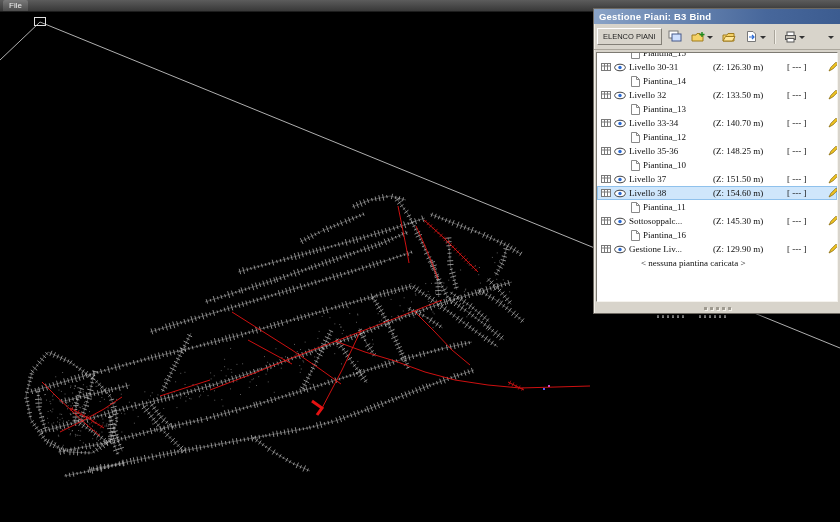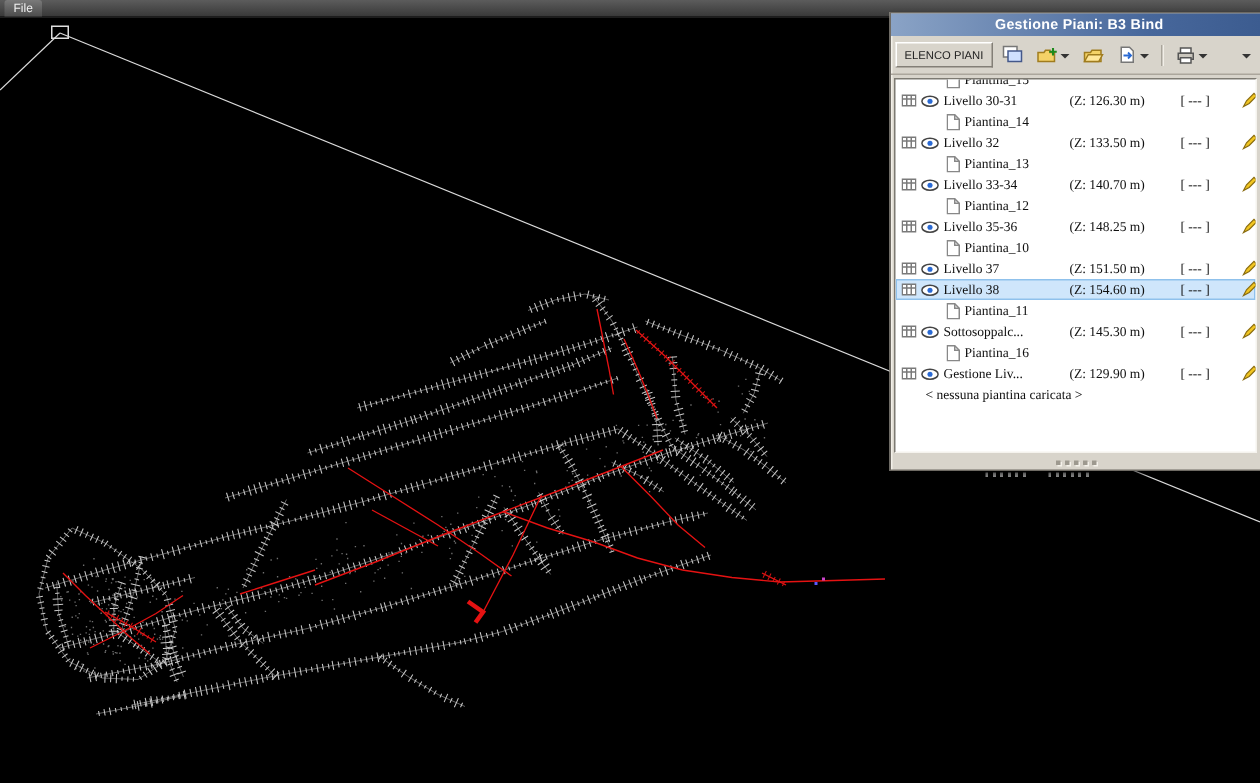--- a/index.html
+++ b/index.html
@@ -14,38 +14,38 @@
   
   .canvas{position:absolute;inset:0;background:#000;z-index:1;}
   .canvas svg{position:absolute;top:0;left:0;}
   
   .palette{position:absolute;left:593px;top:8px;width:246px;height:304px;z-index:5;
            background:#d8d4cb;border:1px solid #6e6a63;
            box-shadow:inset 1px 1px 0 #f2efe8, 2px 2px 3px rgba(0,0,0,.55);
            display:flex;flex-direction:column;}
   .titlebar{height:15px;flex:none;background:linear-gradient(90deg,#8aa3c6,#47679b 70%,#3c5c90);
             color:#fff;font-weight:bold;font-size:9.5px;display:flex;align-items:center;
-            padding-left:5px;letter-spacing:.2px;cursor:default;justify-content:center;}
+            padding-left:5px;letter-spacing:.2px;cursor:default;}
   .toolbar{height:23px;flex:none;display:flex;align-items:center;gap:3px;padding:1px 3px;
            border-bottom:1px solid #aba69c;}
   .elenco{font-family:"Liberation Sans",sans-serif;font-weight:normal;font-size:7.5px;color:#222;
           padding:3px 5px;background:#d8d4cb;border:1px solid;border-color:#fff #837f77 #837f77 #fff;}
   .tbtn{display:flex;align-items:center;gap:2px;background:none;border:1px solid transparent;padding:1px 2px;}
   .caret{width:0;height:0;border:3px solid transparent;border-top-color:#333;margin-top:4px;}
   .tsep{width:1px;height:14px;background:#a9a59b;border-right:1px solid #f1eee7;margin:0 2px;}
   .push{margin-left:auto;}
   
   .list{flex:1;margin:2px;background:#fff;overflow:hidden;position:relative;
         border:1px solid;border-color:#7d7a72 #f5f3ee #f5f3ee #7d7a72;}
   .row{display:flex;align-items:center;height:14px;white-space:pre;position:relative;
        font-family:Liberation Serif, serif;font-size:9px;color:#101010;}
   .row:first-child{margin-top:-7px;}
   .row.level{padding-left:4px;}
   .row.piantina{padding-left:34px;}
-  .row.empty{padding-left:20px;}
+  .row.empty{padding-left:44px;}
   .row.sel{background:#cfe6fb;box-shadow:inset 0 0 0 1px #8fc1ec;}
   .ric{margin-right:3px;flex:none;}
   .level .nm{display:inline-block;width:84px;overflow:hidden;}
   .level .zz{display:inline-block;width:74px;overflow:hidden;}
   .level .fl{display:inline-block;width:42px;overflow:hidden;}
   .pen{position:absolute;right:-2px;top:1px;}
   
   .grip{height:9px;flex:none;display:flex;justify-content:center;align-items:center;gap:3px;}
   .grip i{width:3px;height:3px;background:#9d998f;box-shadow:1px 1px 0 #f4f1ea;}
   

